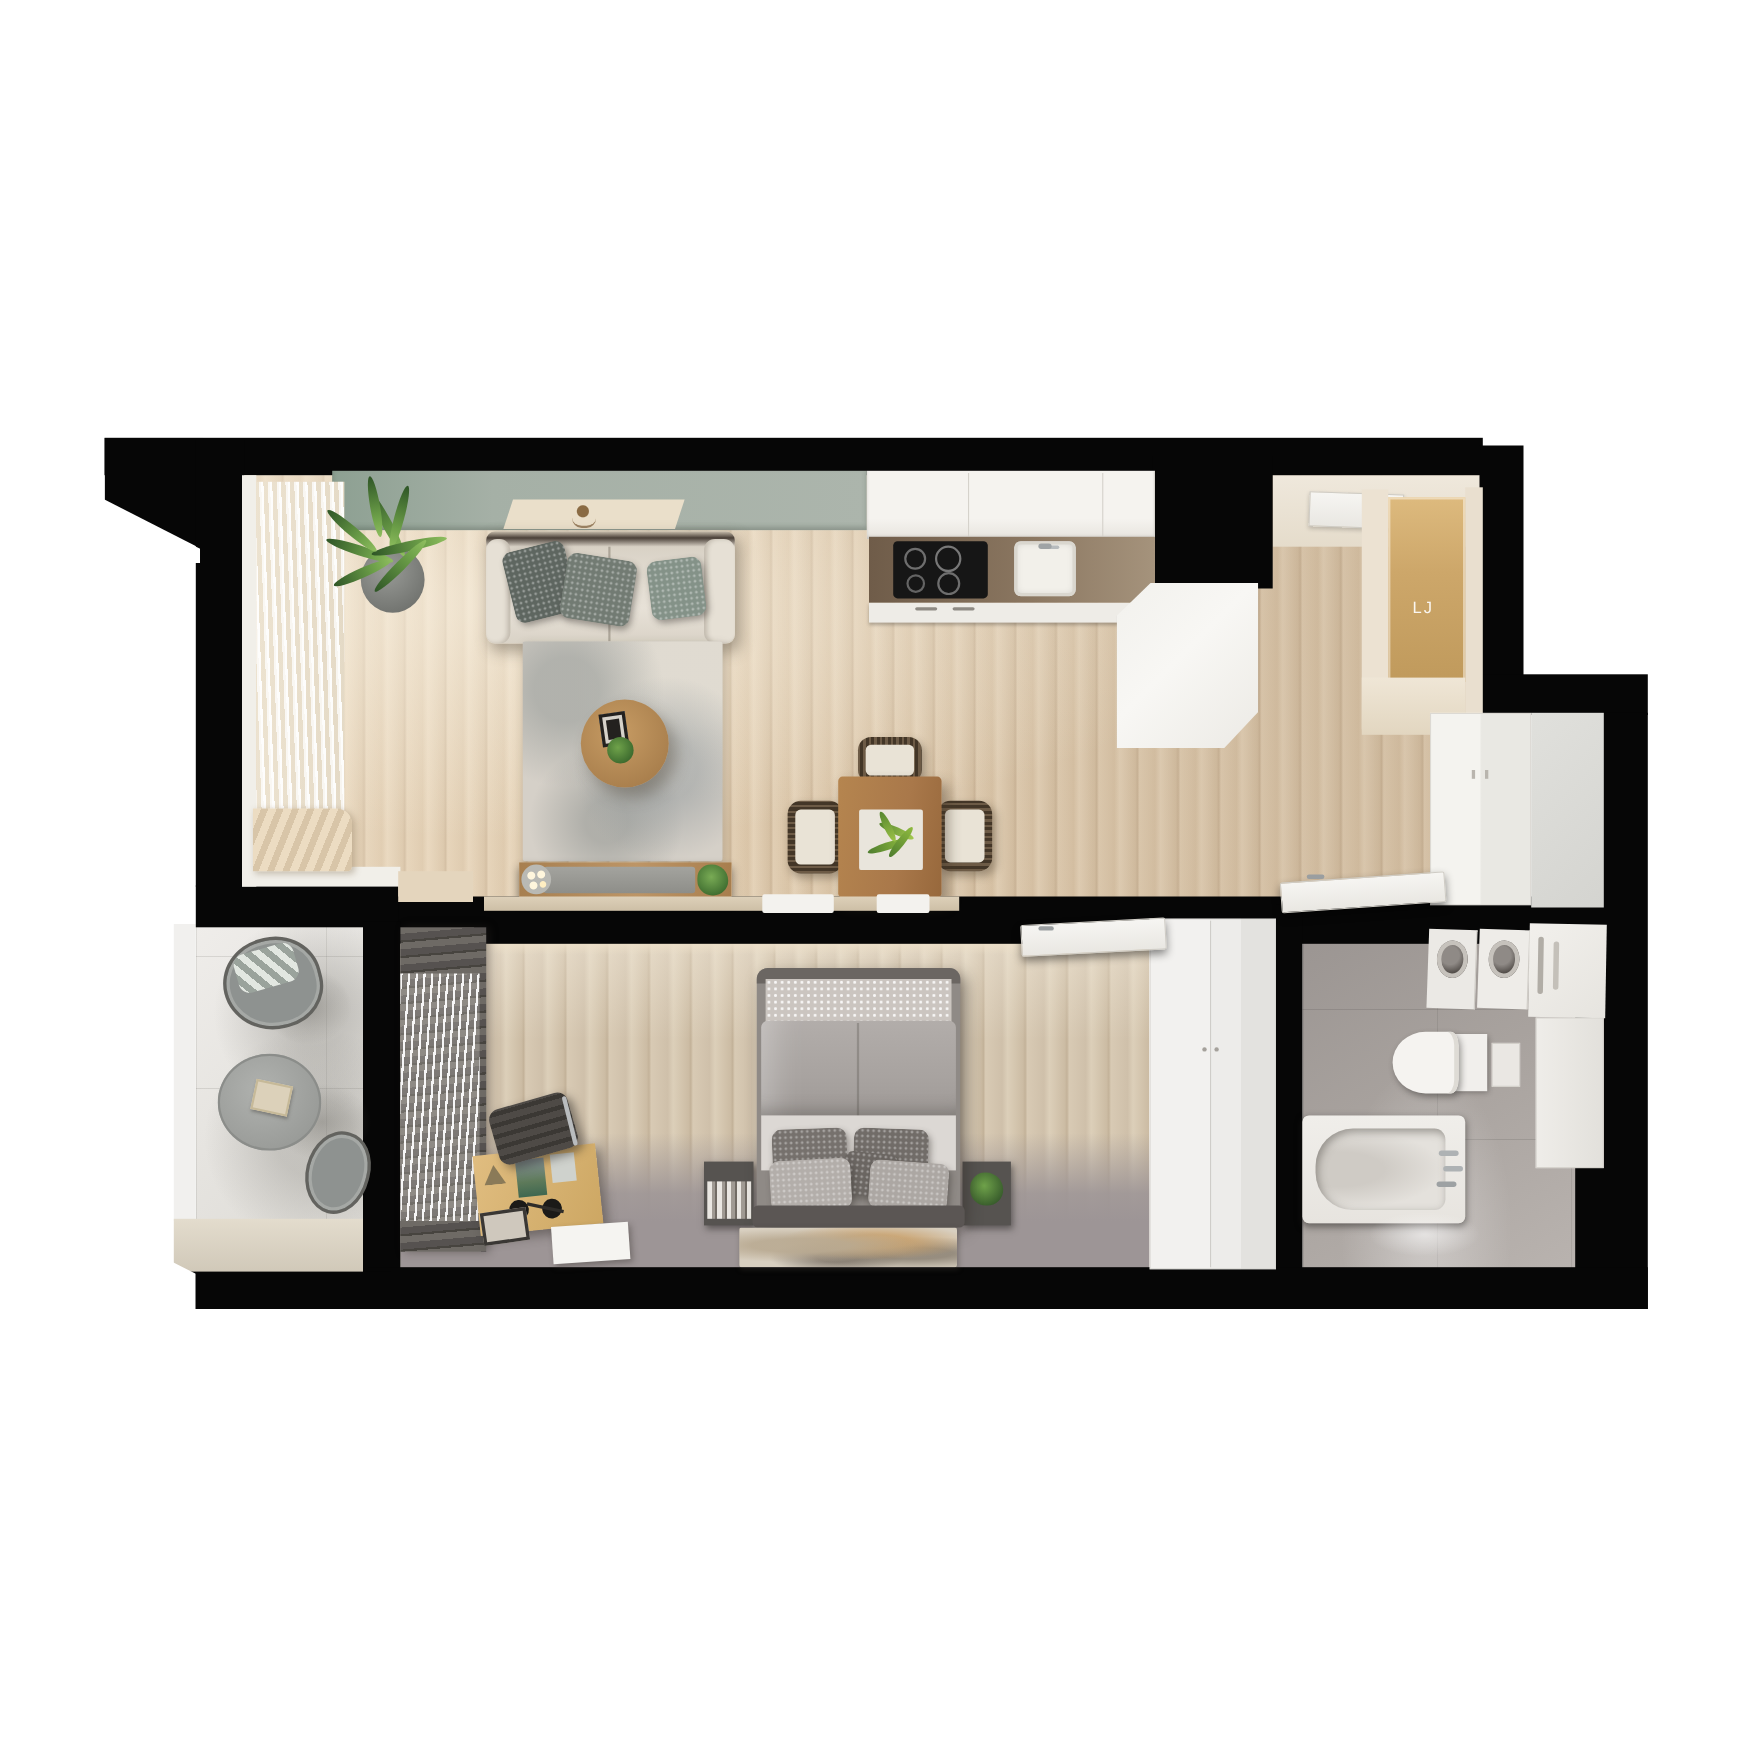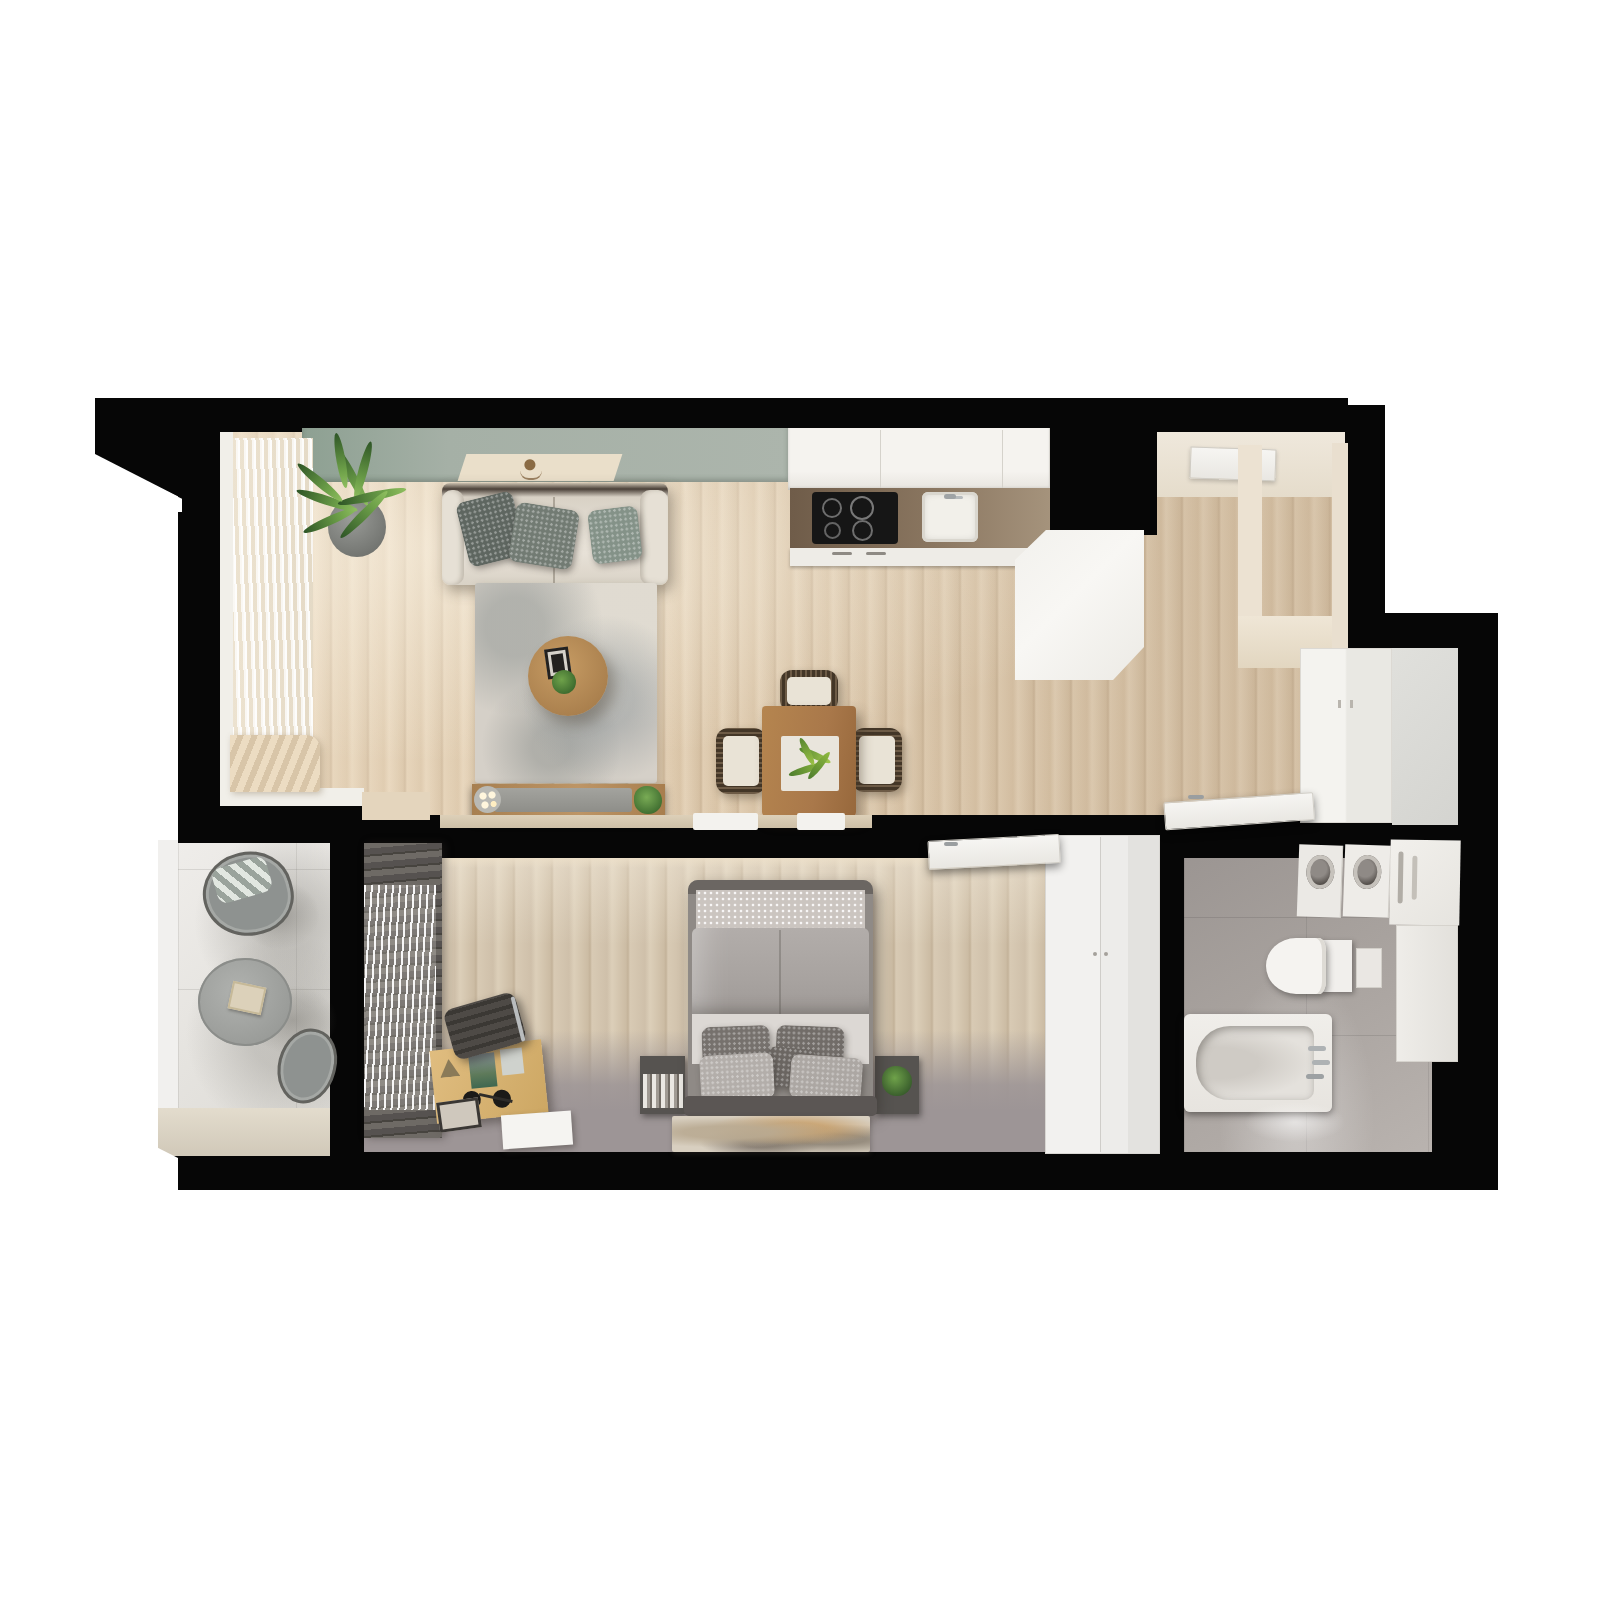--- a/index.html
+++ b/index.html
@@ -183,20 +183,24 @@
   <div class="abs" style="left:790px;top:548px;width:260px;height:18px;background:#eeece7;box-shadow:0 2px 3px rgba(0,0,0,0.25);"></div>
   <div class="abs" style="left:832px;top:552px;width:20px;height:3px;background:#8e8a84;border-radius:2px;"></div>
   <div class="abs" style="left:866px;top:552px;width:20px;height:3px;background:#8e8a84;border-radius:2px;"></div>
   <div class="abs" style="left:1015px;top:530px;width:129px;height:150px;
        background:linear-gradient(135deg,#f2f1ed 0%,#f8f7f4 45%,#eceae5 100%);
        clip-path:polygon(0 20%,24% 0,100% 0,100% 78%,76% 100%,0 100%);box-shadow:3px 4px 10px rgba(0,0,0,0.35);"></div>
 
   <div class="doorleaf" style="left:1190px;top:448px;width:84px;height:30px;transform:rotate(2deg);box-shadow:0 2px 4px rgba(0,0,0,0.2);"></div>
   <div class="abs" style="left:1238px;top:445px;width:24px;height:218px;background:#ece2d2;"></div>
   <div class="abs" style="left:1332px;top:443px;width:16px;height:210px;background:#e9dfcf;"></div>
+  <div class="abs" style="left:1262px;top:452px;width:70px;height:168px;
+       background:linear-gradient(180deg,#ddba7e 0%,#cda76a 40%,#c09a5c 100%);box-shadow:inset 0 0 0 2px rgba(255,250,240,0.5);">
+    <span style="position:absolute;left:22px;top:92px;color:rgba(255,255,255,0.9);font-size:15px;letter-spacing:2px;">LJ</span>
+  </div>
   <div class="abs" style="left:1238px;top:616px;width:94px;height:52px;background:linear-gradient(180deg,#efe6d6,#e2d6c0);"></div>
   <div class="abs" style="left:1300px;top:648px;width:92px;height:175px;background:linear-gradient(90deg,#f4f3ef 49%,#e9e8e3 51%);
        box-shadow:inset 0 0 0 1px #dcd9d3;"></div>
   <div class="abs" style="left:1338px;top:700px;width:3px;height:8px;background:#b9b5ae;"></div>
   <div class="abs" style="left:1350px;top:700px;width:3px;height:8px;background:#b9b5ae;"></div>
   <div class="abs" style="left:1392px;top:648px;width:66px;height:177px;background:linear-gradient(135deg,#e0e0dc,#d4d4d0);"></div>
   <div class="doorleaf" style="left:1164px;top:792px;width:148px;height:26px;transform:rotate(-4deg);transform-origin:100% 50%;border-radius:2px;"></div>
   <div class="abs" style="left:1188px;top:795px;width:16px;height:4px;border-radius:2px;background:#9a9ea0;"></div>
 
   <div class="abs" style="left:364px;top:843px;width:78px;height:295px;

